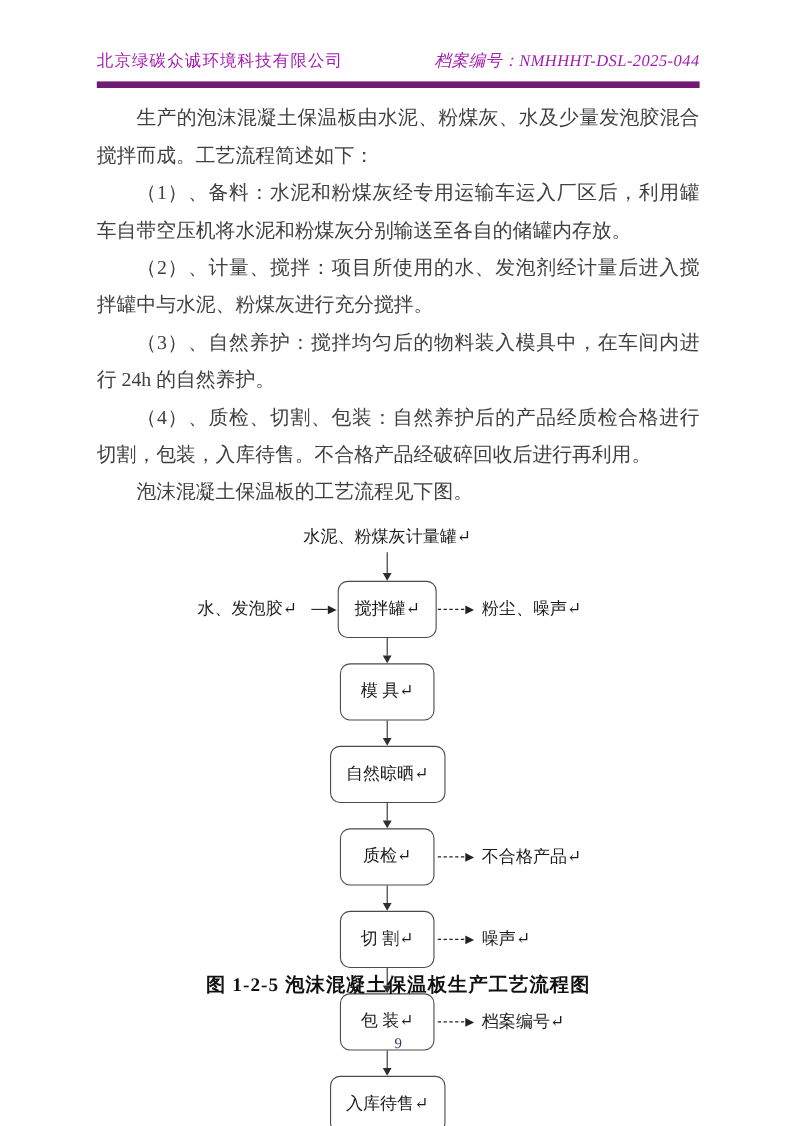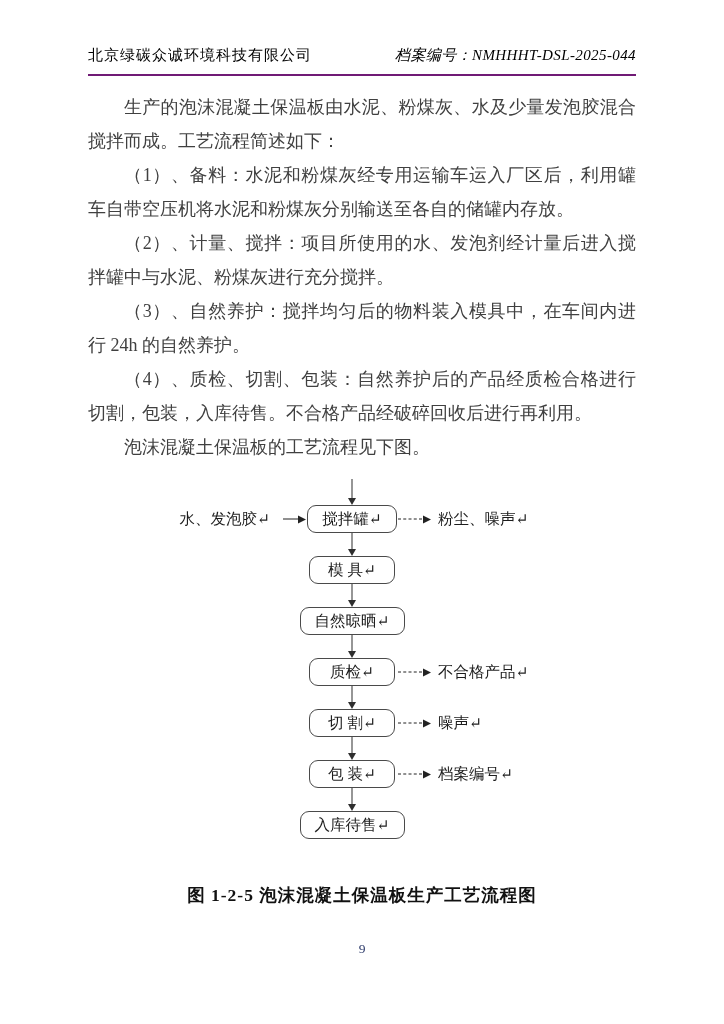--- a/index.html
+++ b/index.html
@@ -5,22 +5,22 @@
   html,body { margin:0; padding:0; background:#ffffff; }
   .page {
     position:relative; width:724px; height:1024px; background:#ffffff;
     font-family:"Liberation Serif","DejaVu Serif",serif;
     color:#1d1d1d; overflow:hidden;
   }
   
   .hdr {
     position:absolute; left:88px; right:88px; top:46px;
     display:flex; justify-content:space-between; align-items:flex-end;
-    padding-bottom:9px; border-bottom:2px solid #701a75;
-    font-size:15px; color:#000000; letter-spacing:1px;
+    padding-bottom:9px; border-bottom:6px solid #701a75;
+    font-size:15px; color:#a21caf; letter-spacing:1px;
   }
   .hdr .archive { letter-spacing:0.4px;font-style:italic; }
   
   .bodytext {
     position:absolute; left:88px; right:88px; top:90px;
     font-size:18px; line-height:34px; text-align:justify; color:#404040;
   }
   .bodytext p { margin:0; text-indent:2em; }
   
   .flowchart {
@@ -36,21 +36,21 @@
     border-left:1.6px solid #2e2e2e; transform:translateX(-50%);
   }
   .fc-varrow::after {
     content:""; position:absolute; left:50%; bottom:0; transform:translateX(-50%);
     width:0; height:0; border:4.5px solid transparent; border-bottom:0;
     border-top:7px solid #2e2e2e;
   }
   .fc-row { position:relative; display:flex; justify-content:center; }
   .fc-box {
     border:1.6px solid #4a4a4a; border-radius:9px; background:#fff;
-    padding:3px 14px; line-height:20px; min-width:56px; text-align:center;
+    padding:15px 14px; line-height:20px; min-width:56px; text-align:center;
     white-space:nowrap;
   }
   .fc-side-left {
     position:absolute; right:calc(50% + 46px); top:50%; transform:translateY(-50%);
     display:flex; align-items:center; white-space:nowrap;
   }
   .fc-side-left .lbl { margin-right:13px; }
   .solid-line { display:inline-block; width:15px; height:0; border-top:1.6px solid #222; }
   .head-right {
     display:inline-block; width:0; height:0;
@@ -86,20 +86,21 @@
     <p>生产的泡沫混凝土保温板由水泥、粉煤灰、水及少量发泡胶混合搅拌而成。工艺流程简述如下：</p>
     <p>（1）、备料：水泥和粉煤灰经专用运输车运入厂区后，利用罐车自带空压机将水泥和粉煤灰分别输送至各自的储罐内存放。</p>
     <p>（2）、计量、搅拌：项目所使用的水、发泡剂经计量后进入搅拌罐中与水泥、粉煤灰进行充分搅拌。</p>
     <p>（3）、自然养护：搅拌均匀后的物料装入模具中，在车间内进行 24h 的自然养护。</p>
     <p>（4）、质检、切割、包装：自然养护后的产品经质检合格进行切割，包装，入库待售。不合格产品经破碎回收后进行再利用。</p>
     <p>泡沫混凝土保温板的工艺流程见下图。</p>
   </div>
 
   <div class="flowchart">
 
+    <div class="fc-source">水泥、粉煤灰计量罐↵</div>
 
     <div class="fc-varrow first"></div>
 
     <div class="fc-row">
       <div class="fc-side-left">
         <span class="lbl">水、发泡胶↵</span>
         <span class="solid-line"></span>
         <span class="head-right"></span>
       </div>
       <div class="fc-box">搅拌罐↵</div>

